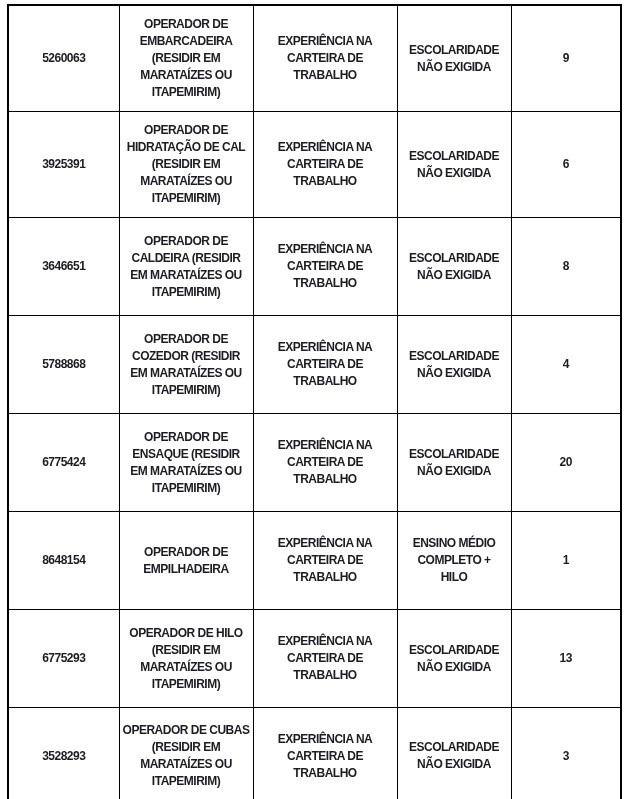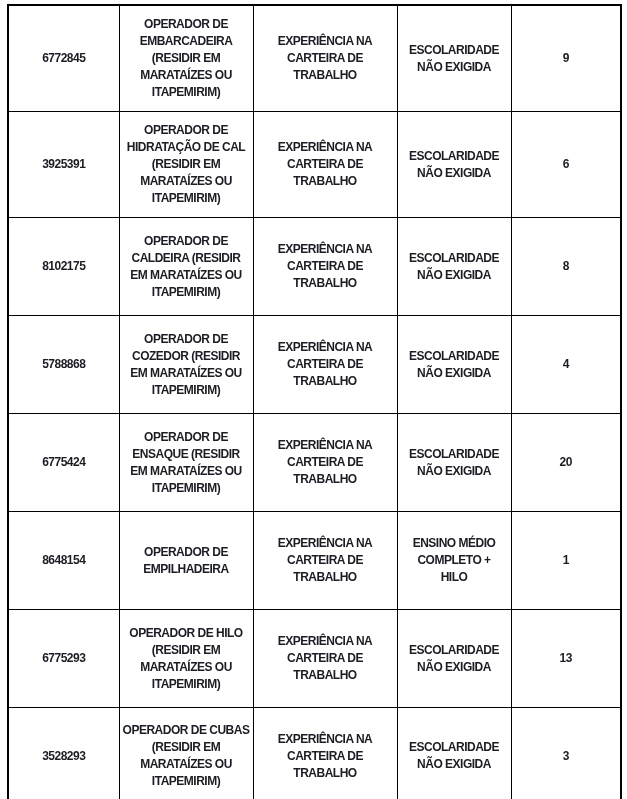--- a/index.html
+++ b/index.html
@@ -53,21 +53,21 @@
   <table class="vagas">
     <colgroup>
       <col class="c-code">
         <col class="c-pos">
         <col class="c-req">
         <col class="c-edu">
         <col class="c-vac">
     </colgroup>
     <tbody>
       <tr>
-        <td>6772845</td>
+        <td>5260063</td>
         <td>OPERADOR DE
 EMBARCADEIRA
 (RESIDIR EM
 MARATAÍZES OU
 ITAPEMIRIM)</td>
         <td>EXPERIÊNCIA NA
 CARTEIRA DE
 TRABALHO</td>
         <td>ESCOLARIDADE
 NÃO EXIGIDA</td>
@@ -81,21 +81,21 @@
 MARATAÍZES OU
 ITAPEMIRIM)</td>
         <td>EXPERIÊNCIA NA
 CARTEIRA DE
 TRABALHO</td>
         <td>ESCOLARIDADE
 NÃO EXIGIDA</td>
         <td>6</td>
       </tr>
       <tr>
-        <td>8102175</td>
+        <td>3646651</td>
         <td>OPERADOR DE
 CALDEIRA (RESIDIR
 EM MARATAÍZES OU
 ITAPEMIRIM)</td>
         <td>EXPERIÊNCIA NA
 CARTEIRA DE
 TRABALHO</td>
         <td>ESCOLARIDADE
 NÃO EXIGIDA</td>
         <td>8</td>

